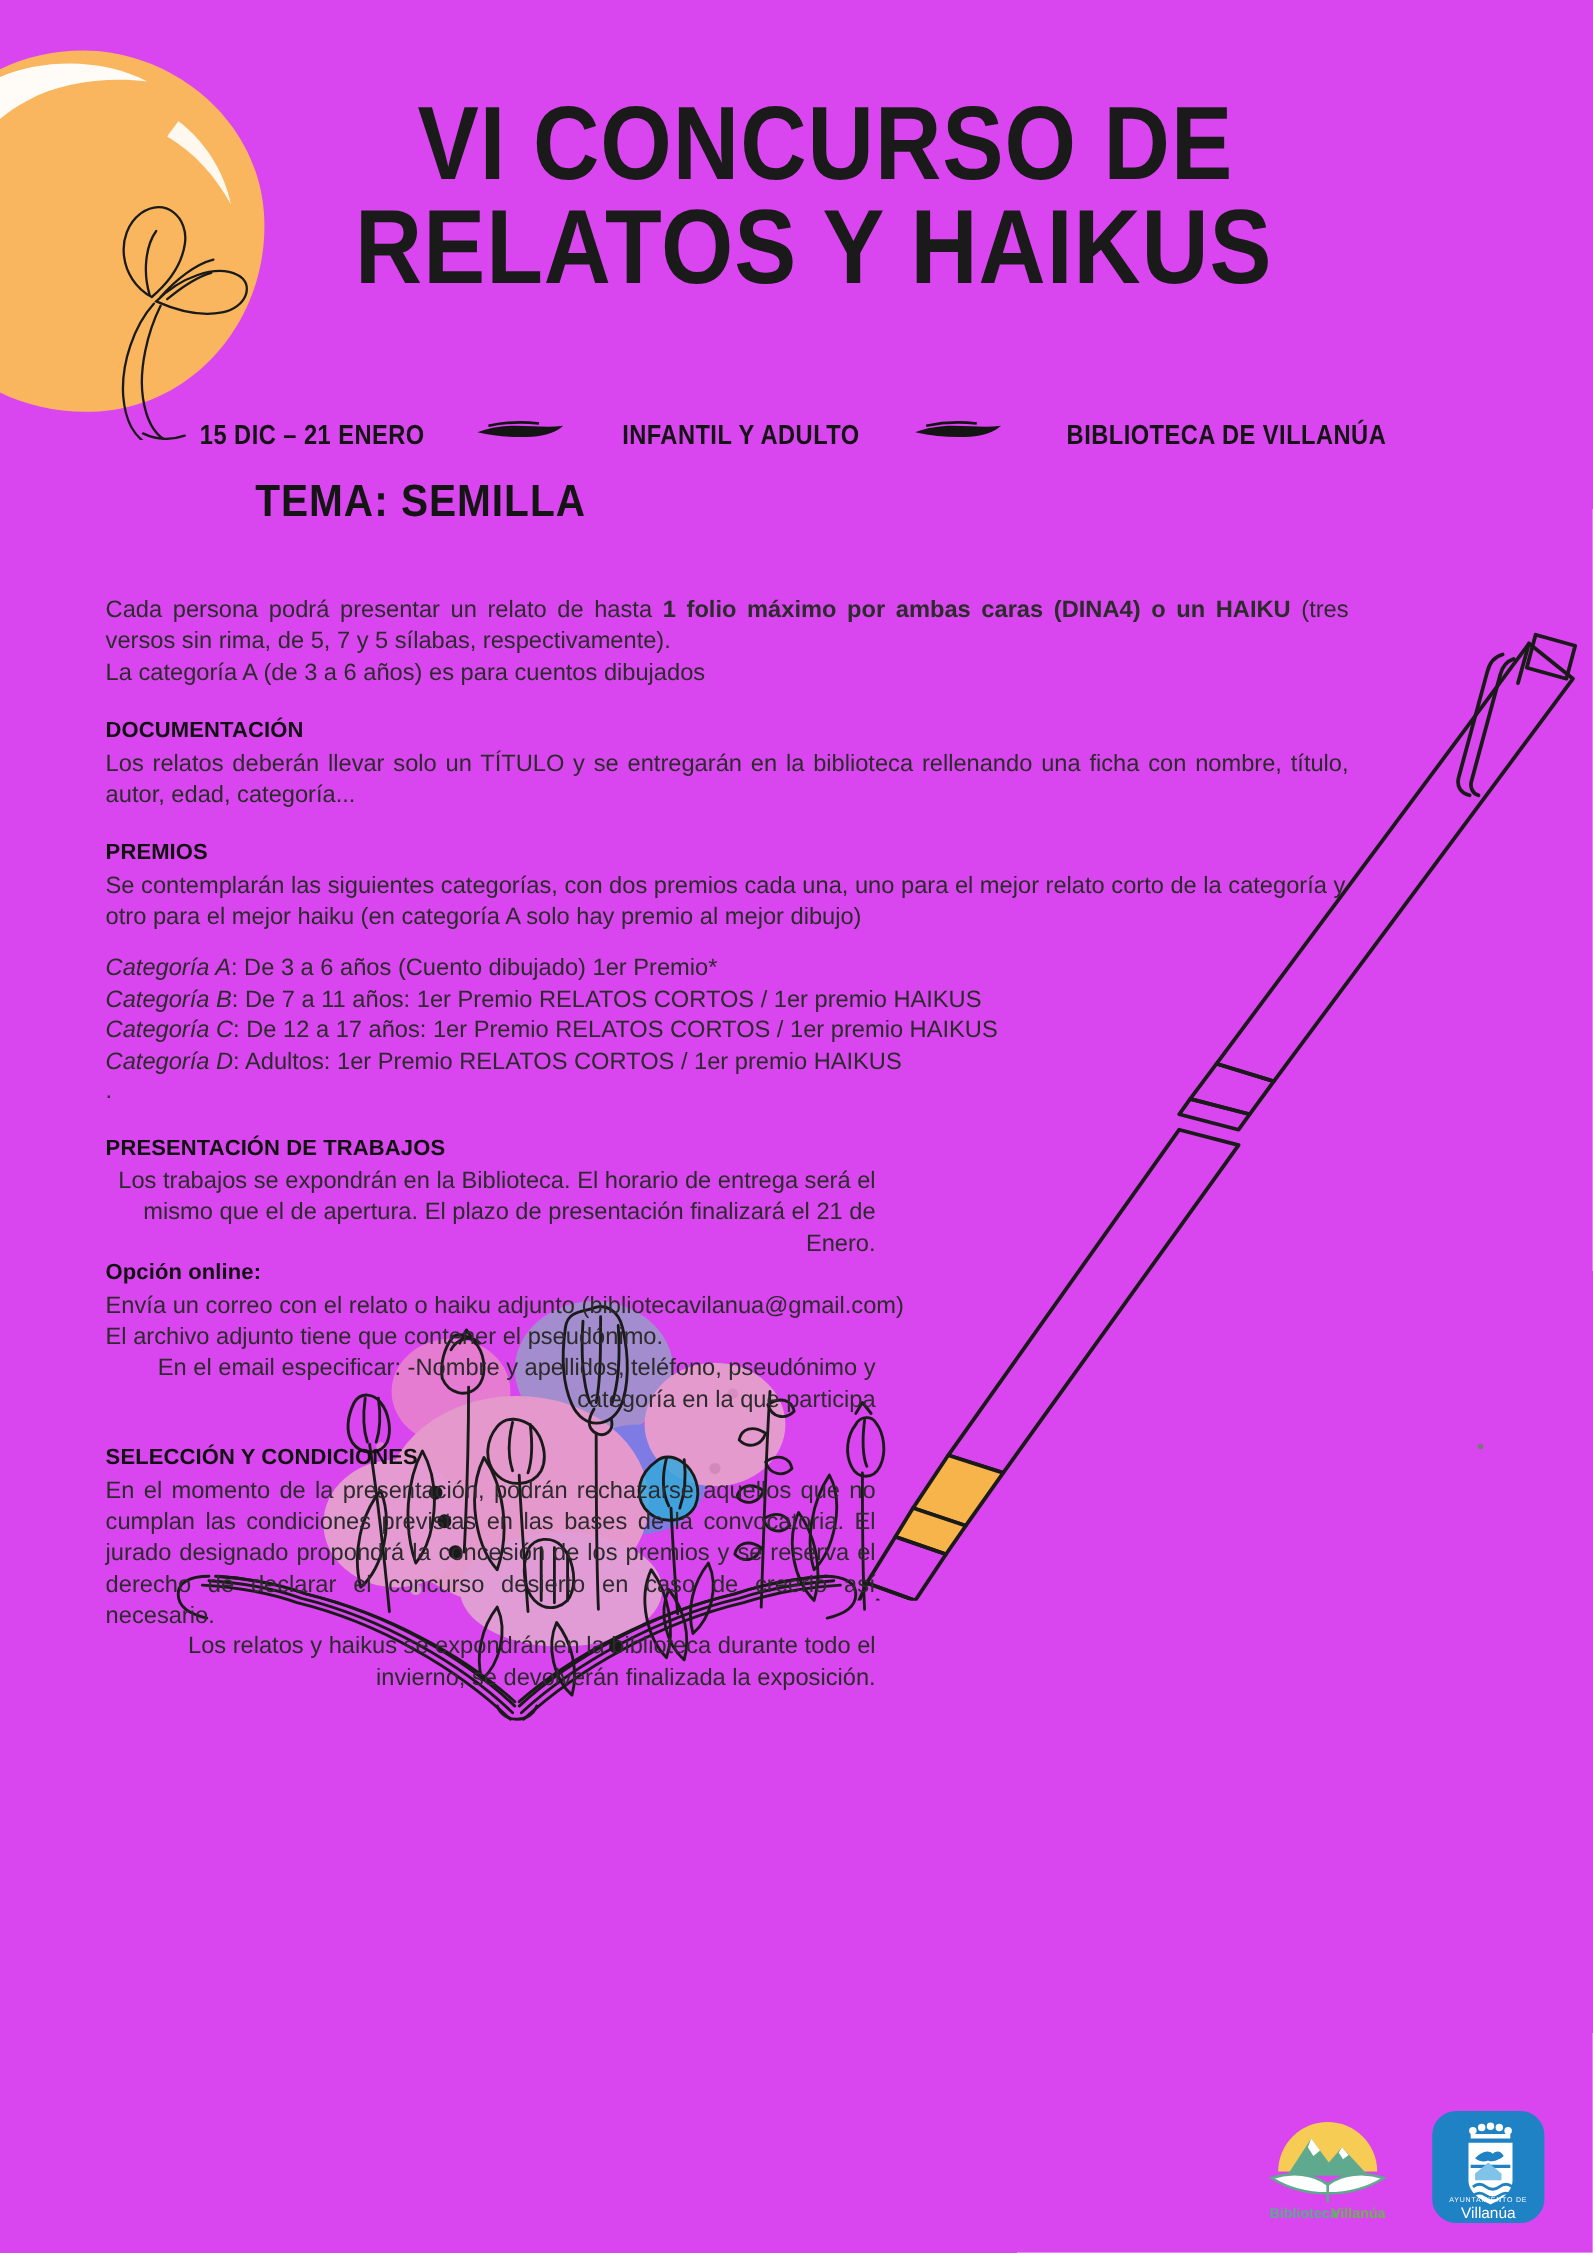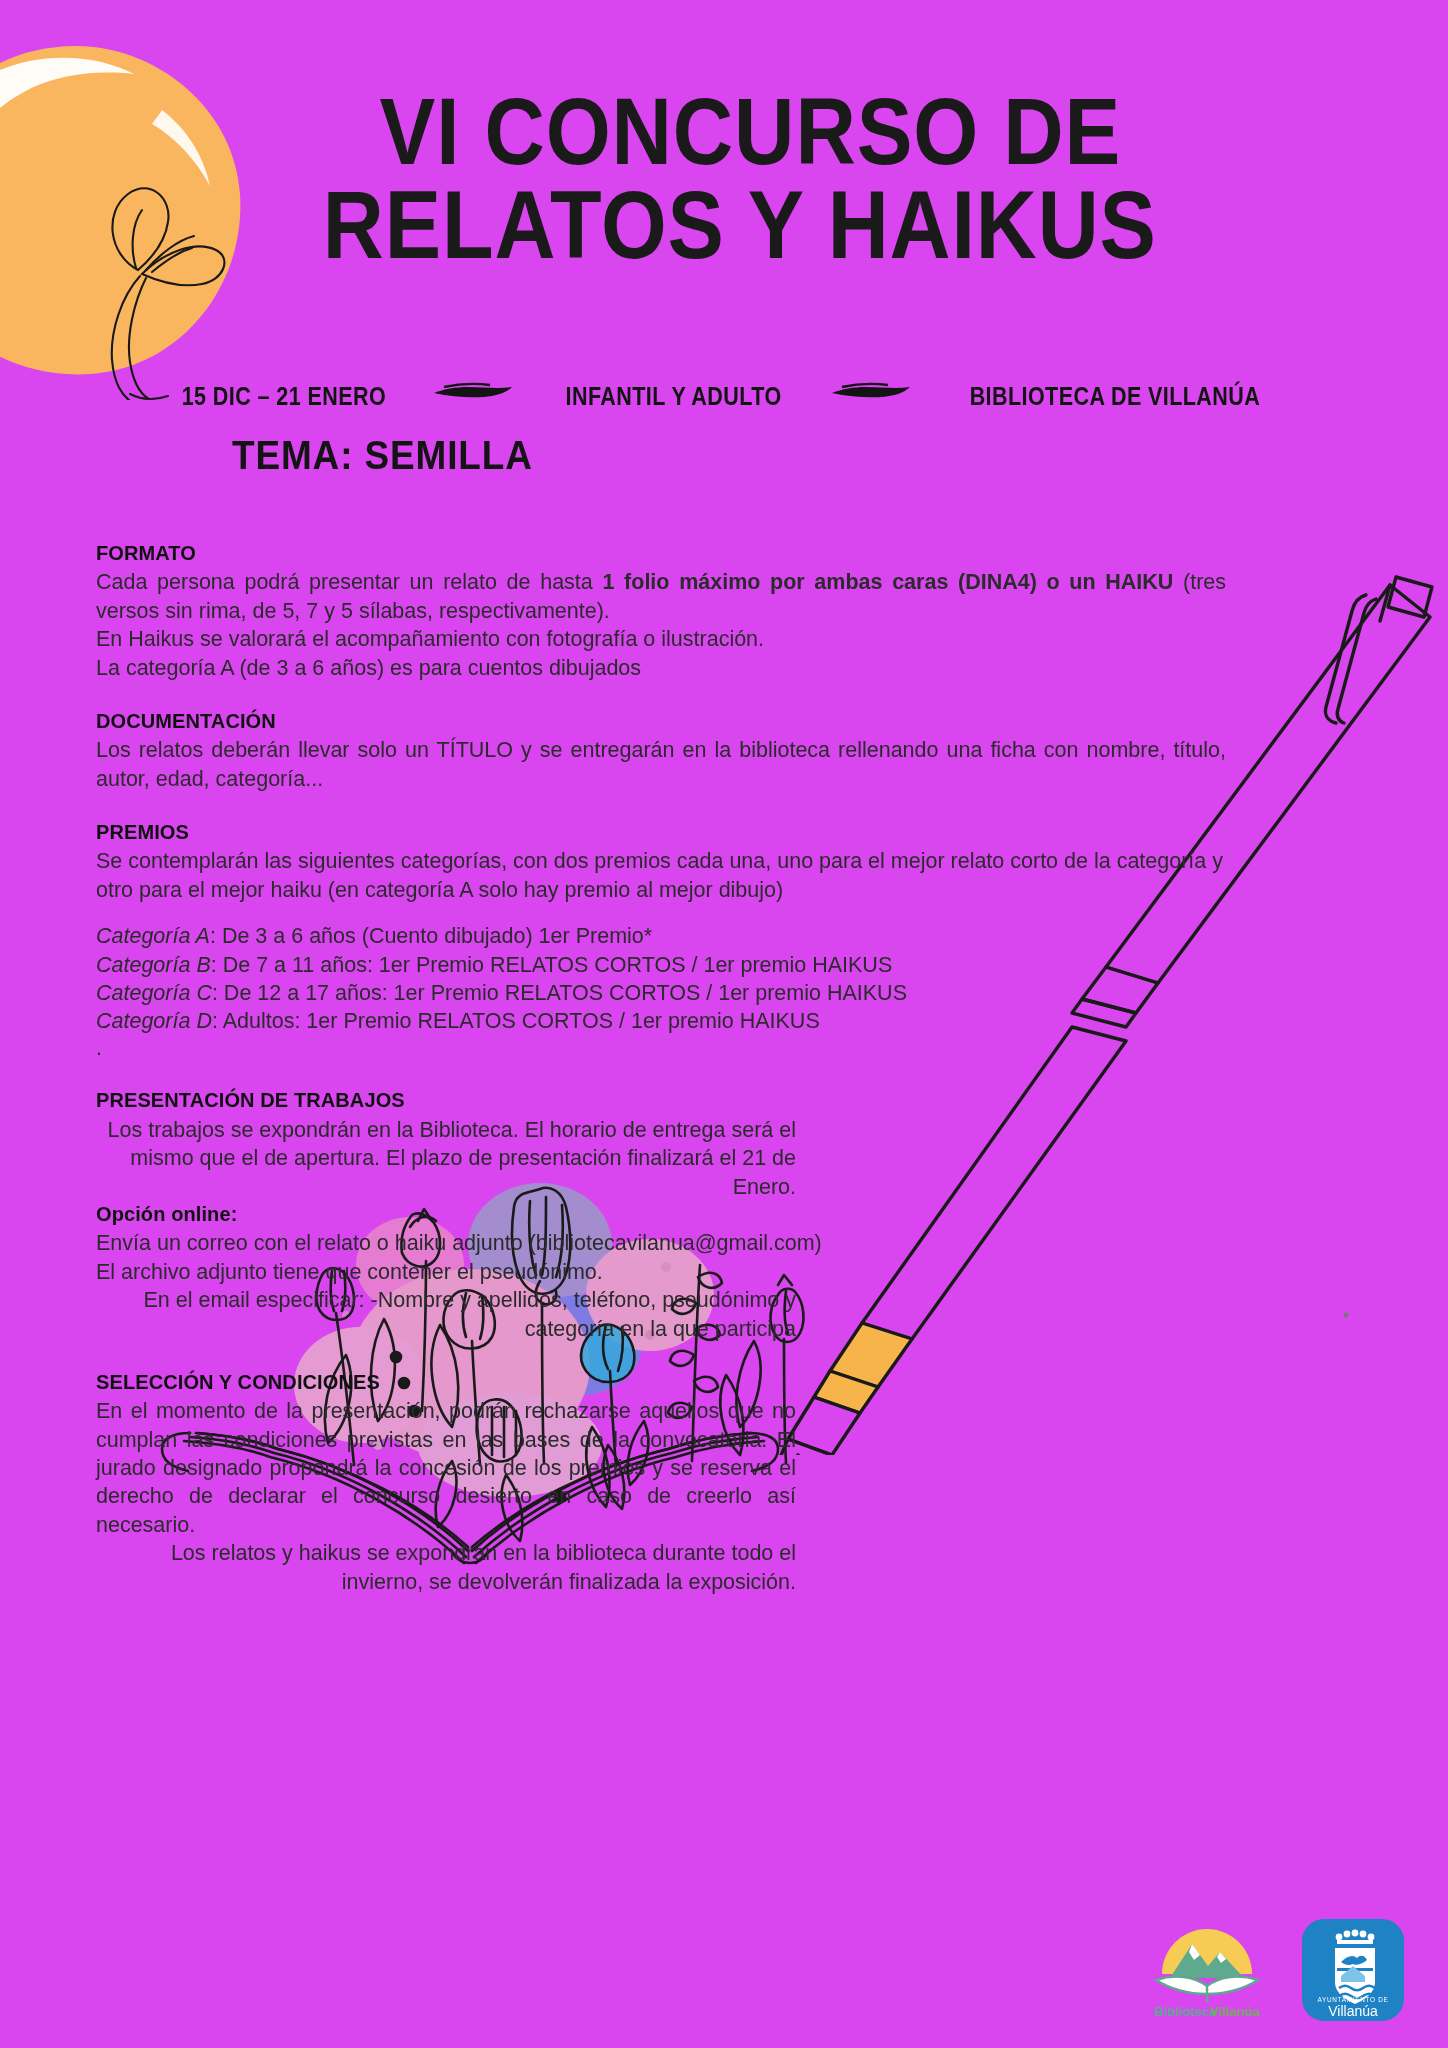--- a/index.html
+++ b/index.html
@@ -240,23 +240,21 @@
       <path d="M354 418c-48-46-120-88-194-106-22-8-54-14-86-16"></path>
       <path d="M80 288c-18 0-28 6-28 16 0 12 10 18 26 22"></path>
 
       <path d="M342 406c6 16 30 16 36 0"></path>
     </g>
   </svg>
 
   <div class="copy">
 
     <div class="blk">
-      <h3>FORMATO</h3>
       <p class="just"><span>Cada persona podrá presentar un relato de hasta </span><span class="b">1 folio máximo por ambas caras (DINA4) o un HAIKU</span><span> (tres versos sin rima, de 5, 7 y 5 sílabas, respectivamente).</span></p>
-      <p>En Haikus se valorará el acompañamiento con fotografía o ilustración.</p>
       <p>La categoría A (de 3 a 6 años) es para cuentos dibujados</p>
     </div>
 
     <div class="blk">
       <h3>DOCUMENTACIÓN</h3>
       <p class="just">Los relatos deberán llevar solo un TÍTULO y se entregarán en la biblioteca rellenando una ficha con nombre, título, autor, edad, categoría...</p>
     </div>
 
     <div class="blk">
       <h3>PREMIOS</h3>

